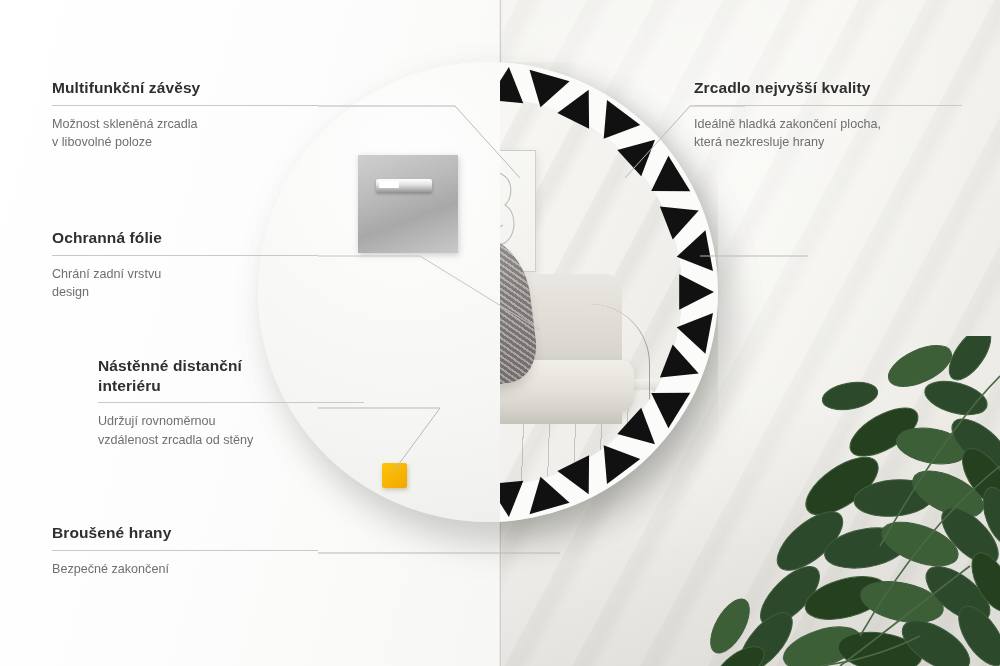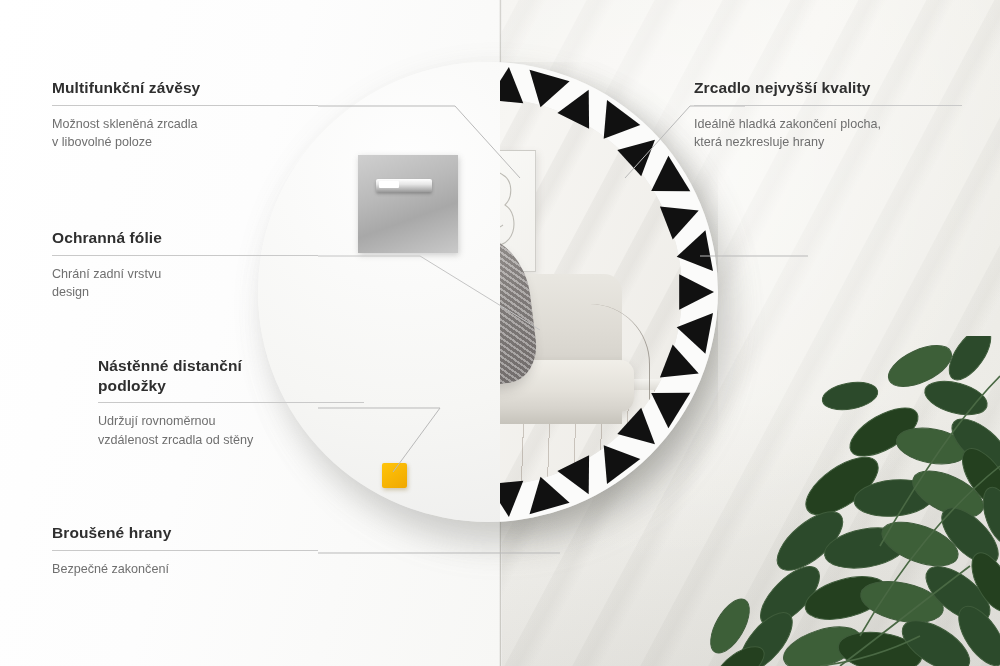--- a/index.html
+++ b/index.html
@@ -241,21 +241,21 @@
     <div class="rule"></div>
     <p>
       <span>Chrání zadní vrstvu</span><br>
       <span>design</span>
     </p>
   </div>
 
   <div class="label left" style="left:52px;top:356px;width:266px;margin-left:46px;">
     <h3>
       <span>Nástěnné distanční</span><br>
-      <span>podložky</span>
+      <span>interiéru</span>
     </h3>
     <div class="rule"></div>
     <p>
       <span>Udržují rovnoměrnou</span><br>
       <span>vzdálenost zrcadla od stěny</span>
     </p>
   </div>
 
   <div class="label left" style="left:52px;top:523px;width:266px;">
     <h3>Broušené hrany</h3>

